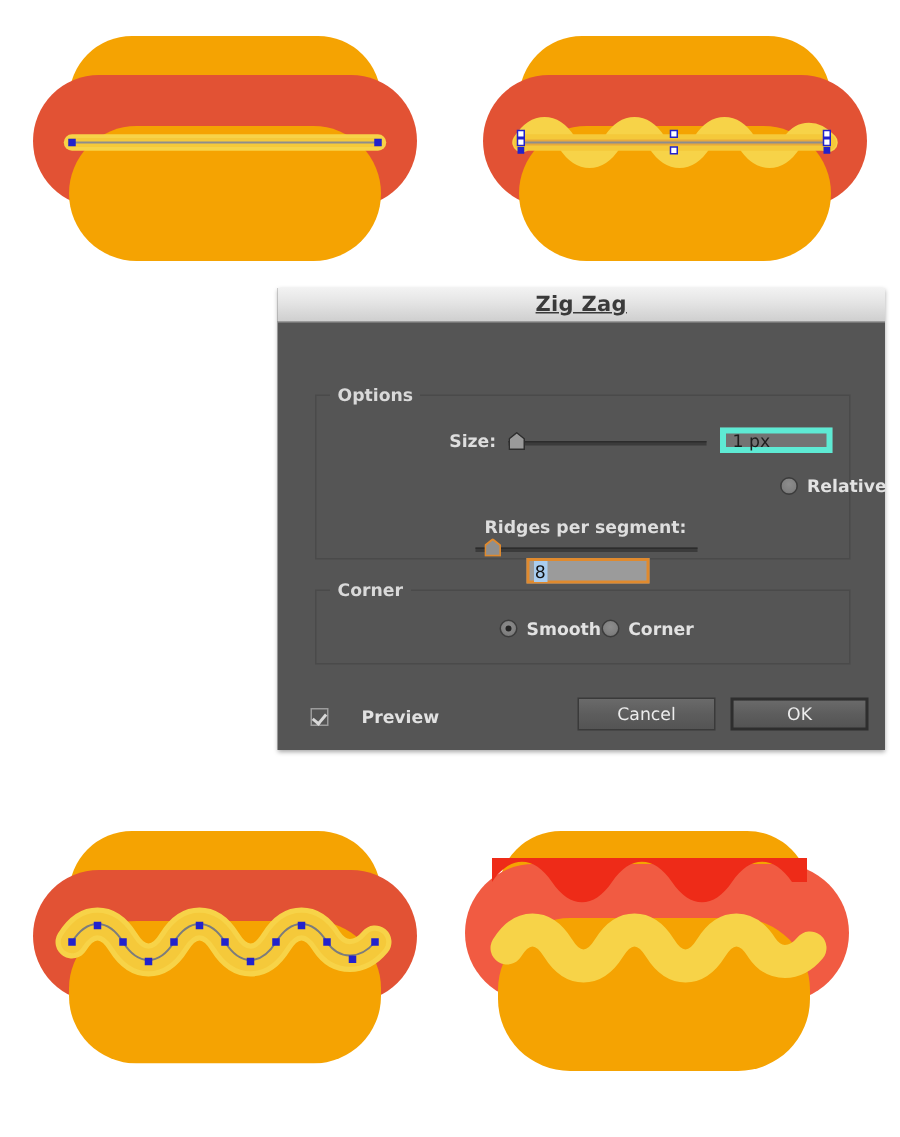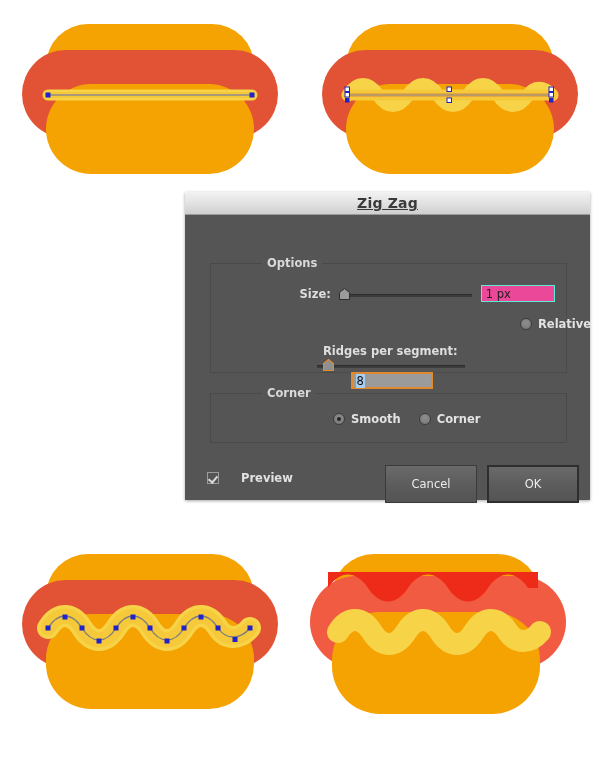--- a/index.html
+++ b/index.html
@@ -74,21 +74,20 @@
   .groupbox .legend {
     position: absolute;
     top: -8px;
     left: 9px;
     background: #555555;
     padding: 0 5px;
     font-size: 11.5px;
     font-weight: bold;
     color: #d9d9d9;
     white-space: nowrap;
-    margin-left: 42px;
   }
   #gb-options { left: 25px; top: 48px; width: 355px; height: 108px; }
   #gb-points  { left: 25px; top: 178px; width: 355px; height: 48px; }
 
   .row {
     position: absolute;
     display: flex;
     align-items: center;
   }
   .lbl {
@@ -122,22 +121,22 @@
   }
   .thumb .house {
     width: 100%;
     height: 100%;
     display: block;
   }
 
   
   .field {
     height: 17px;
-    background: #ec4899;
-    border: 1px solid #5eead4;
+    background: #737373;
+    border: 4px solid #5eead4;
     box-sizing: border-box;
     display: flex;
     align-items: center;
     padding-left: 4px;
     font-size: 11.5px;
     color: #1d1d1d;
     font-family: "DejaVu Sans", "Liberation Sans", sans-serif;
   }
   .field.focused {
     border: 2px solid #e08a2e;
@@ -191,21 +190,21 @@
     position: absolute;
     left: 2px; top: 1px;
     width: 4px; height: 7px;
     border: solid #d8d8d8;
     border-width: 0 2px 2px 0;
     transform: rotate(40deg);
   }
 
   
   .btn {
-    height: 38px;
+    height: 22px;
     min-width: 92px;
     background: linear-gradient(to bottom, #6a6a6a 0%, #5d5d5d 50%, #545454 100%);
     border: 1px solid #3a3a3a;
     box-sizing: border-box;
     color: #ececec;
     font-size: 11.5px;
     display: flex;
     align-items: center;
     justify-content: center;
     cursor: default;
@@ -356,21 +355,21 @@
       </div>
       <div class="field focused" style="width:82px; margin-left:9px;">
         <span class="selected-text">8</span>
       </div>
     </div>
 
     <div class="groupbox" id="gb-points">
       <span class="legend">Corner</span>
     </div>
 
-    <div class="row" style="left:148px; top:197px; gap:18px;">
+    <div class="row" style="left:148px; top:197px; gap:0;">
       <div class="radio-group">
         <span class="radio on"></span>
         <span class="radio-label">Smooth</span>
       </div>
       <div class="radio-group">
         <span class="radio"></span>
         <span class="radio-label">Corner</span>
       </div>
     </div>
 

